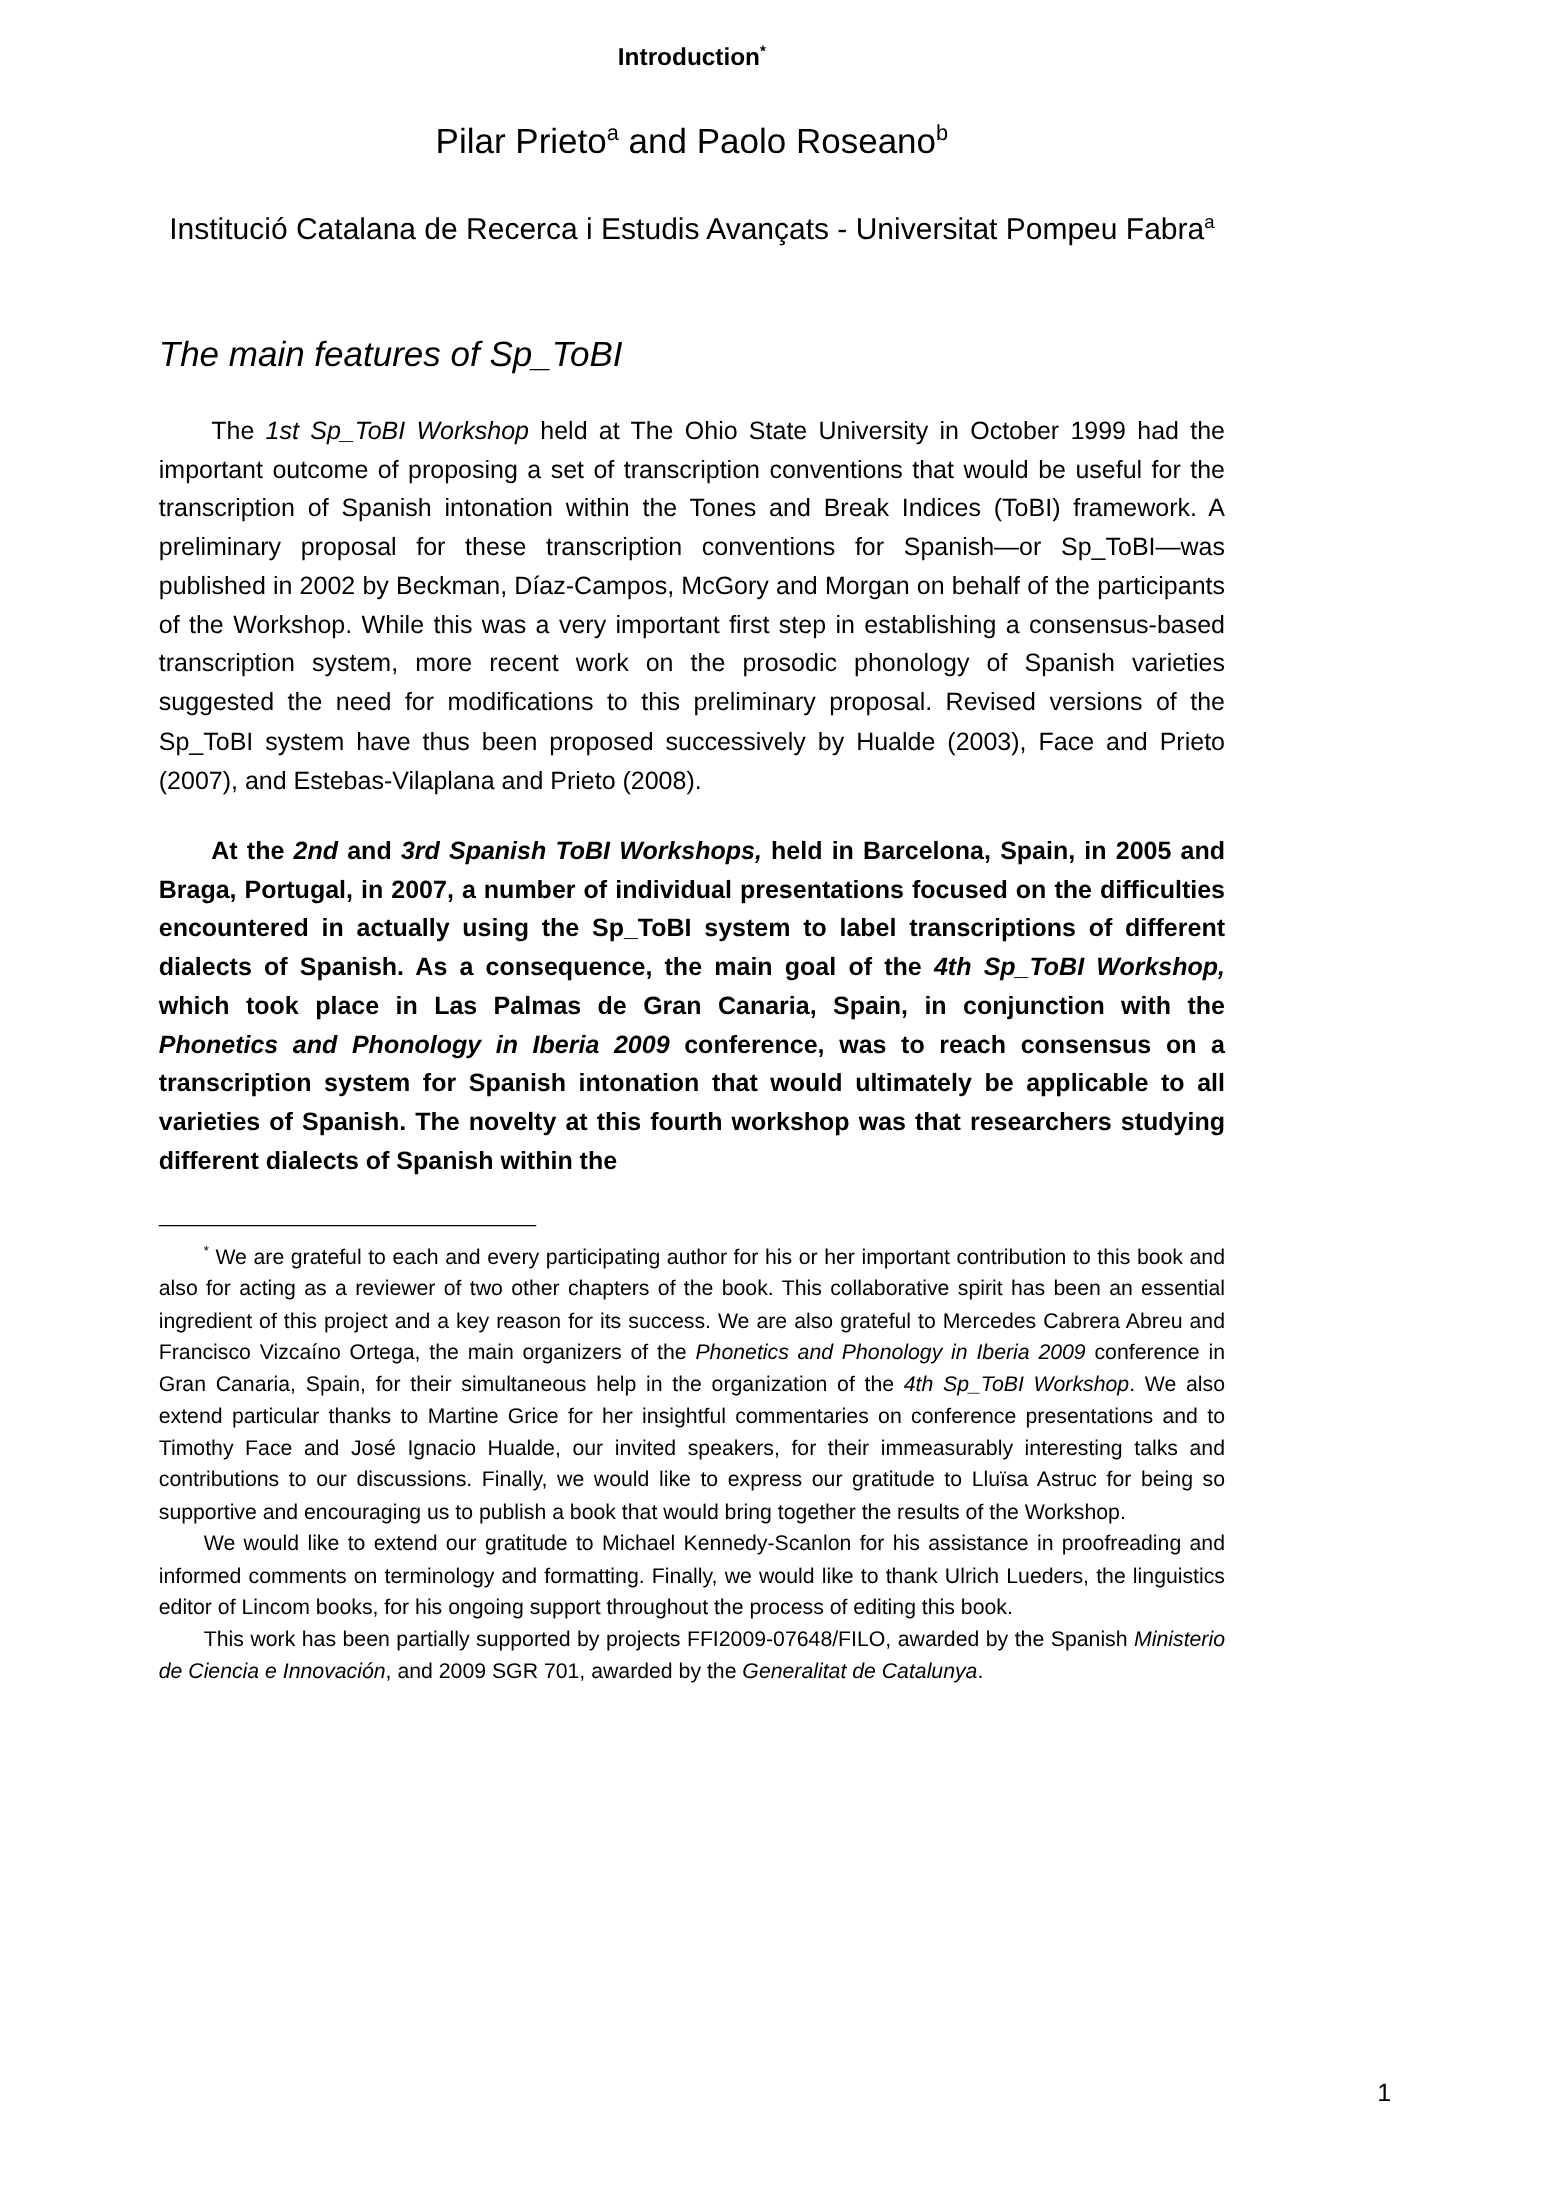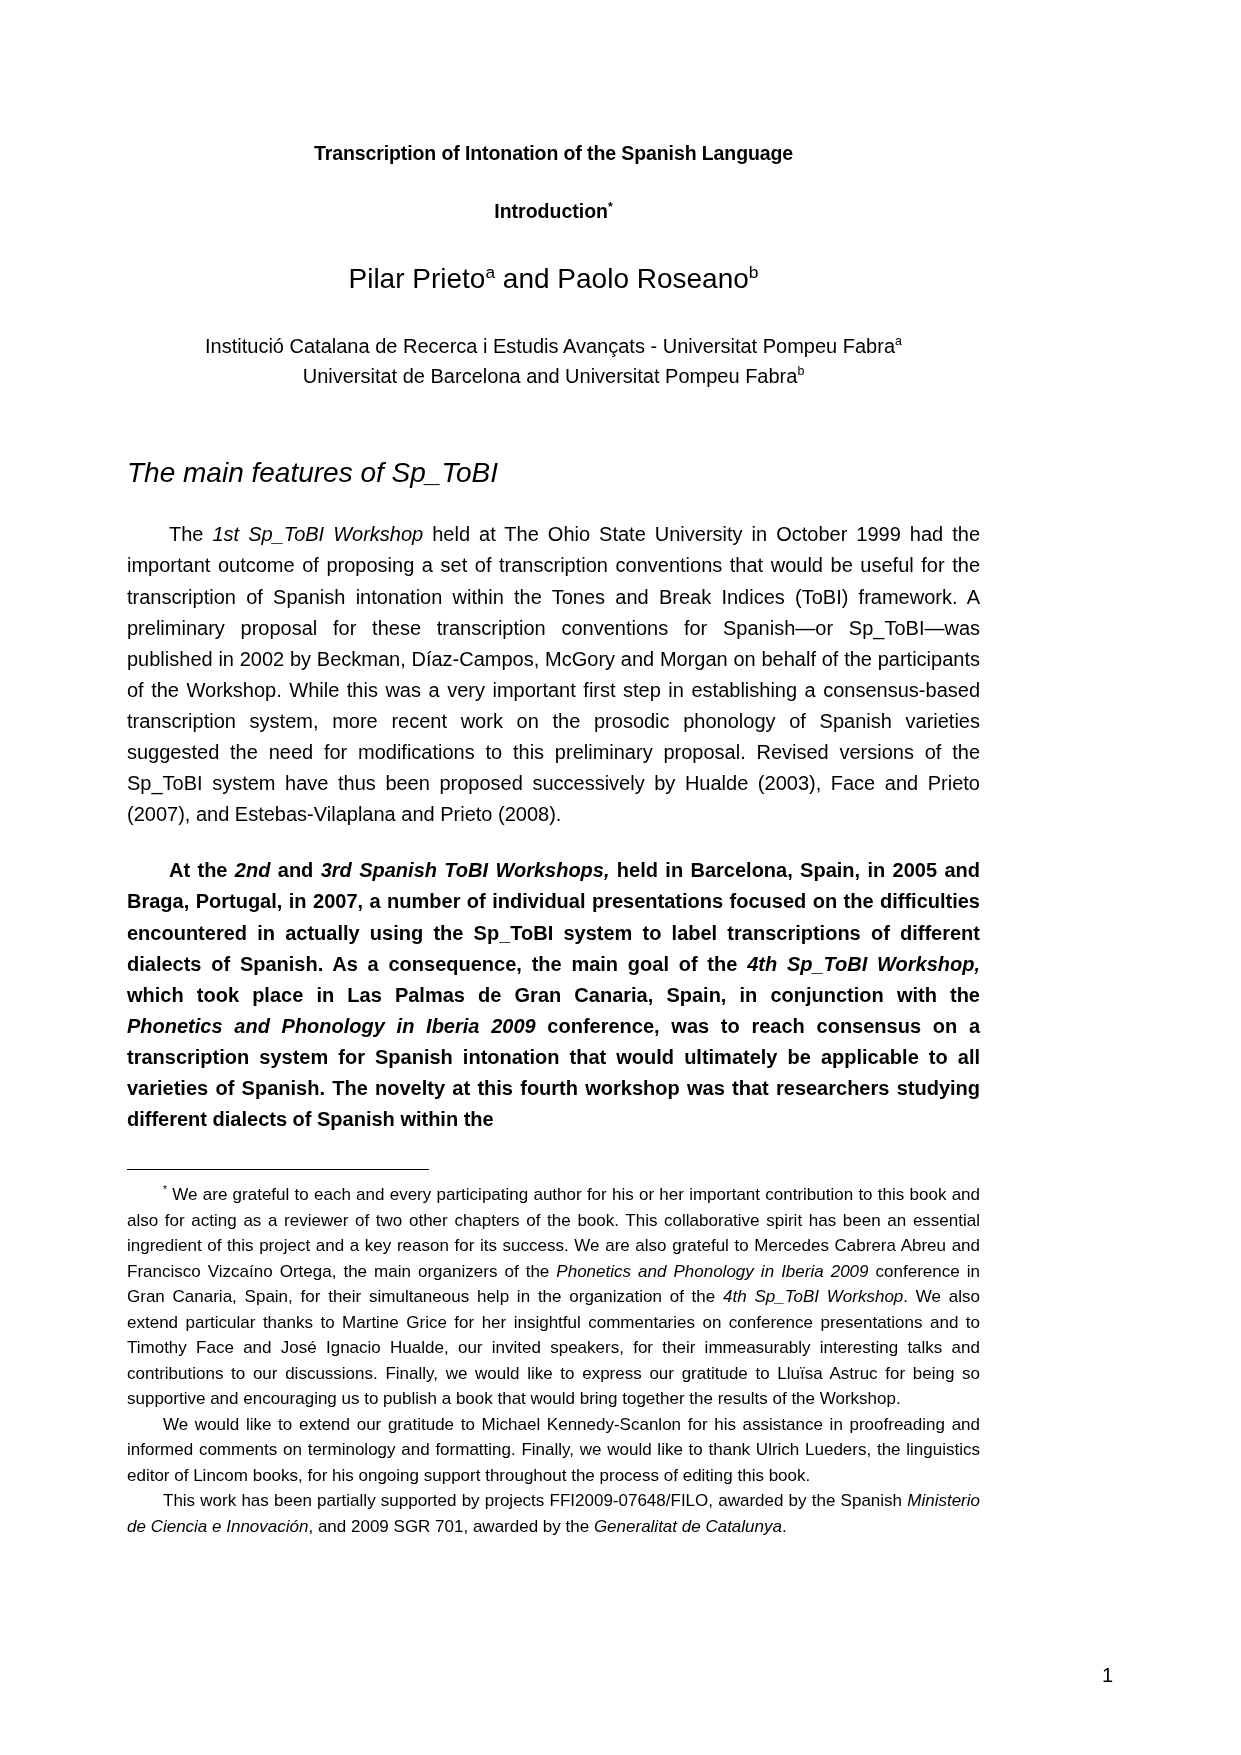--- a/index.html
+++ b/index.html
@@ -43,21 +43,21 @@
     font-weight: bold;
     margin-top: 35px;
     line-height: 1.2;
   }
   .authors {
     font-size: 28px;
     margin-top: 38px;
     line-height: 1.2;
   }
   .affil {
-    font-size: 20px;
+    font-size: 24px;
     margin-top: 37px;
     line-height: 1.45;
   }
   .affil div + div {
     margin-top: 1px;
   }
   sup {
     font-size: 0.62em;
     vertical-align: super;
     line-height: 0;
@@ -111,36 +111,32 @@
   }
   i { font-style: italic; }
 </style>
 </head>
 <body>
 
 <div class="page">
   <div class="content">
 
     <div class="title-block">
-      <div class="doc-title">Transcription of Intonation of the Spanish Language</div>
 
       <div class="doc-subtitle">
         <span>Introduction</span><sup>*</sup>
       </div>
 
       <div class="authors">
         <span>Pilar Prieto</span><sup>a</sup><span> and </span><span>Paolo Roseano</span><sup>b</sup>
       </div>
 
       <div class="affil">
         <div>
           <span>Institució Catalana de Recerca i Estudis Avançats - Universitat Pompeu Fabra</span><sup>a</sup>
-        </div>
-        <div>
-          <span>Universitat de Barcelona and Universitat Pompeu Fabra</span><sup>b</sup>
         </div>
       </div>
     </div>
 
     <div class="section-heading">The main features of Sp_ToBI</div>
 
     <p class="body first"><span>The </span><i>1st Sp_ToBI Workshop</i><span> held at The Ohio State University in October 1999 had the important outcome of proposing a set of transcription conventions that would be useful for the transcription of Spanish intonation within the Tones and Break Indices (ToBI) framework. A preliminary proposal for these transcription conventions for Spanish—or Sp_ToBI—was published in 2002 by Beckman, Díaz-Campos, McGory and Morgan on behalf of the participants of the Workshop. While this was a very important first step in establishing a consensus-based transcription system, more recent work on the prosodic phonology of Spanish varieties suggested the need for modifications to this preliminary proposal. Revised versions of the Sp_ToBI system have thus been proposed successively by Hualde (2003), Face and Prieto (2007), and Estebas-Vilaplana and Prieto (2008).</span></p>
     <p class="body"><span>At the </span><i>2nd</i><span> and </span><i>3rd Spanish ToBI Workshops,</i><span> held in Barcelona, Spain, in 2005 and Braga, Portugal, in 2007, a number of individual presentations focused on the difficulties encountered in actually using the Sp_ToBI system to label transcriptions of different dialects of Spanish. As a consequence, the main goal of the </span><i>4th Sp_ToBI Workshop,</i><span> which took place in Las Palmas de Gran Canaria, Spain, in conjunction with the </span><i>Phonetics and Phonology in Iberia 2009</i><span> conference, was to reach consensus on a transcription system for Spanish intonation that would ultimately be applicable to all varieties of Spanish. The novelty at this fourth workshop was that researchers studying different dialects of Spanish within the</span></p>
 
     <div class="footnote-area">

